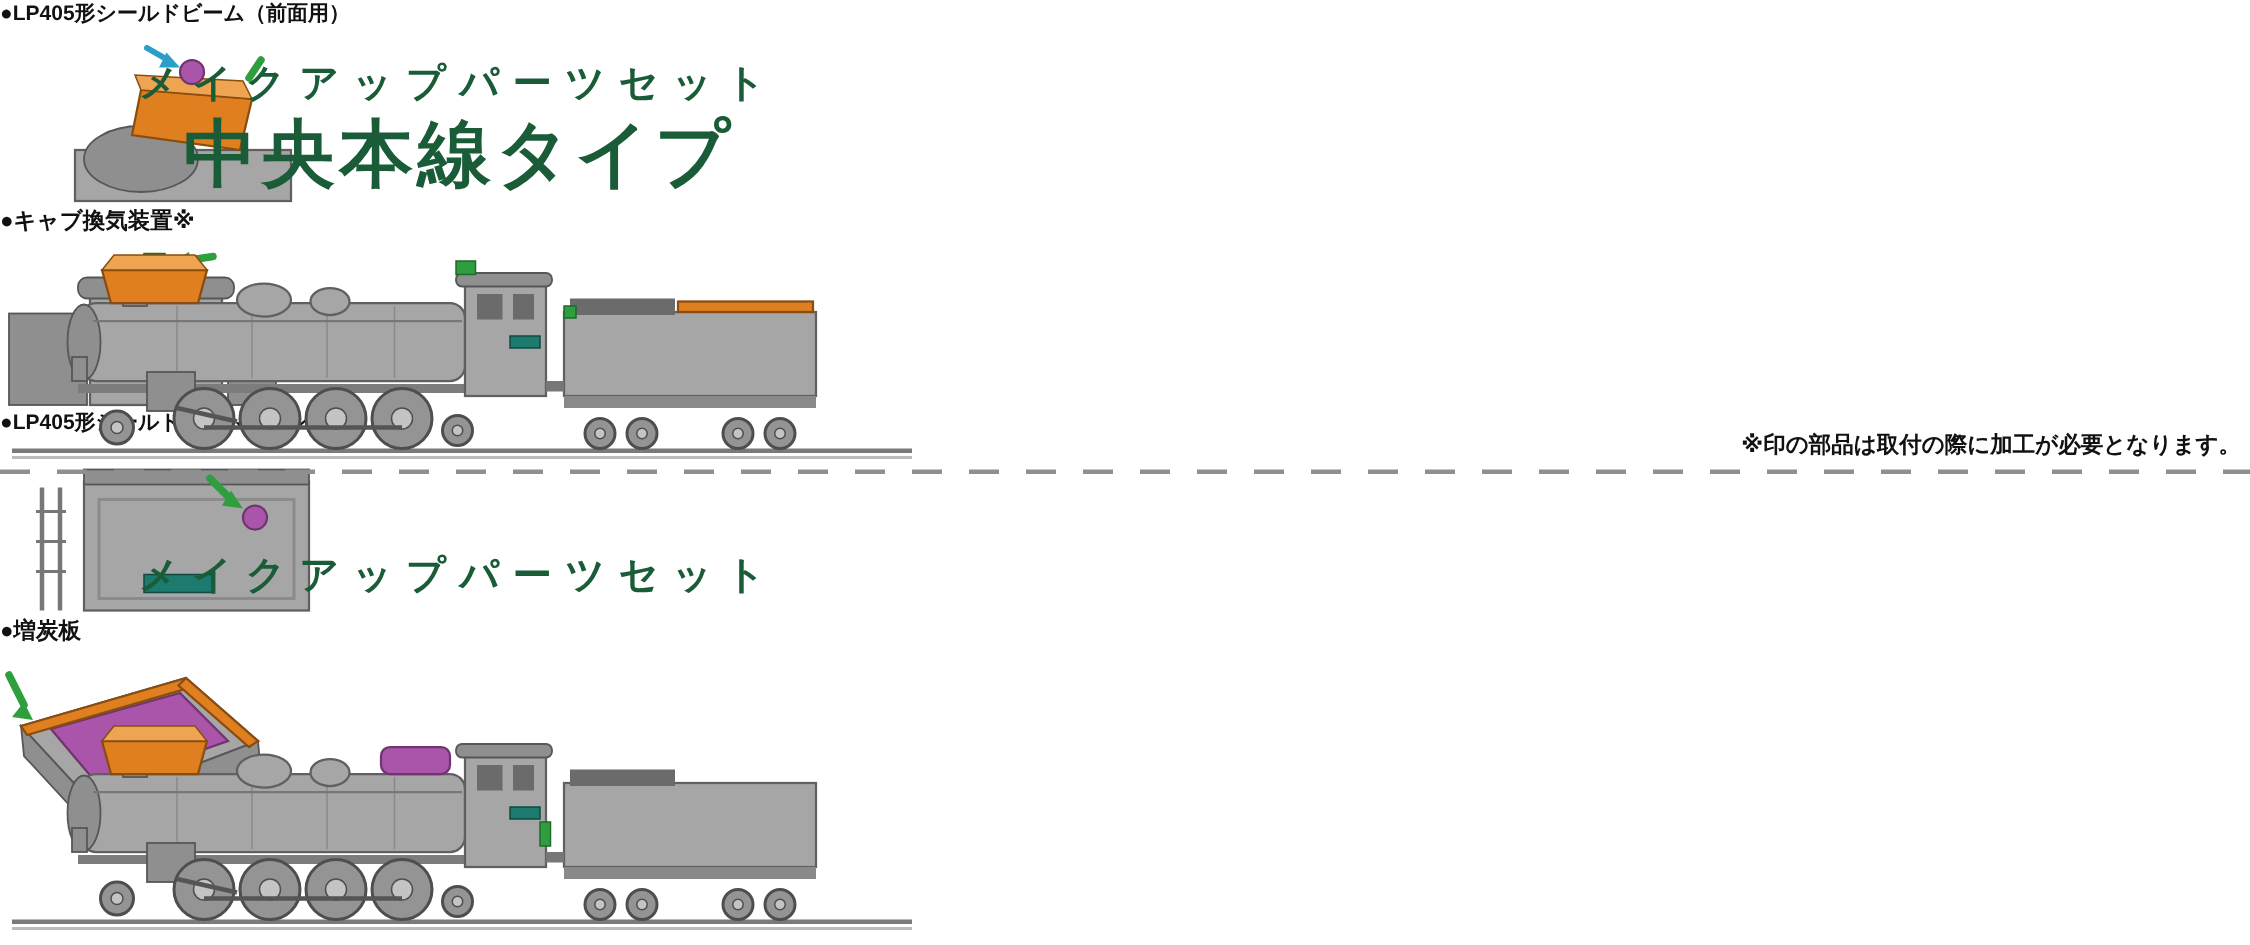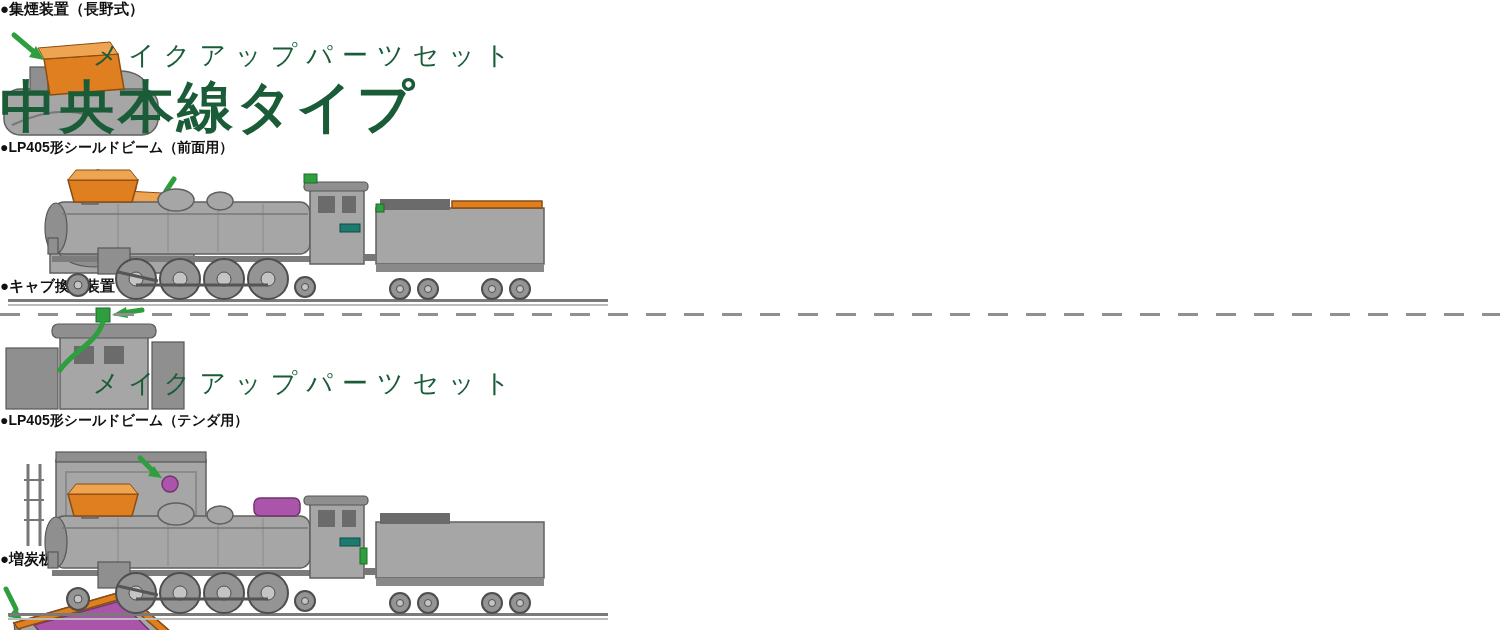--- a/index.html
+++ b/index.html
@@ -3,22 +3,22 @@
 <meta charset="utf-8">
 <style>
   :root{
     --title-green:#1a5c38; --orange:#e07f1f; --green:#2f9e3f;
     --magenta:#aa55aa; --teal:#1d7a6e;
   }
   *{margin:0;padding:0;box-sizing:border-box}
   body{background:#fff;font-family:"Liberation Sans","DejaVu Sans",sans-serif;color:#111}
   #canvas{position:relative;width:1500px;height:630px;background:#fff;overflow:hidden}
   .abs{position:absolute}
-  .t-small{font-size:26px;font-weight:normal;letter-spacing:9px;color:var(--title-green);text-align:center;width:612px}
-  .t-large{font-size:56px;font-weight:bold;letter-spacing:3px;color:var(--title-green);text-align:left;width:612px;
+  .t-small{font-size:26px;font-weight:bold;letter-spacing:9px;color:var(--title-green);text-align:center;width:612px}
+  .t-large{font-size:49px;font-weight:bold;letter-spacing:3px;color:var(--title-green);text-align:center;width:612px;
            font-family:Liberation Mono, monospace}
   .plabel{font-size:15px;font-weight:bold;white-space:nowrap}
   .plabel.small{font-size:14px}
   .note{font-size:15px;font-weight:bold;white-space:nowrap}
   .divider{height:3px;background:repeating-linear-gradient(90deg,#8f8f8f 0 20px,transparent 20px 38px)}
   svg{display:block}
   .gb{fill:#a6a6a6;stroke:#606060;stroke-width:1.5}
   .gb2{fill:#8f8f8f;stroke:#575757;stroke-width:1.2}
   .dk{fill:#6b6b6b}
   .org{fill:var(--orange);stroke:#8a4d10;stroke-width:1.5}
@@ -155,33 +155,20 @@
       <circle cx="420" cy="137" r="10" class="wheel"></circle>
         <circle cx="420" cy="137" r="3.5" class="hub"></circle>
       <circle cx="484" cy="137" r="10" class="wheel"></circle>
         <circle cx="484" cy="137" r="3.5" class="hub"></circle>
       <circle cx="512" cy="137" r="10" class="wheel"></circle>
         <circle cx="512" cy="137" r="3.5" class="hub"></circle>
       <rect x="356" y="102" width="12" height="7" fill="#777"></rect>
     </g>
   </svg>
 
-  <div class="cell" style="left:620px;top:2px;width:172px">
-    <div class="plabel">●集煙装置（長野式）</div>
-    <svg width="162" height="112" viewBox="0 0 162 112" style="margin-top:8px">
-      <ellipse cx="120" cy="60" rx="26" ry="16" class="gb"></ellipse>
-      <rect x="4" y="62" width="154" height="46" rx="16" class="gb"></rect>
-      <path d="M12 98 q42 -20 76 -10" stroke="#777" fill="none" stroke-width="2"></path>
-      <rect x="30" y="40" width="18" height="24" class="gb2"></rect>
-      <polygon points="44,32 118,27 124,62 50,68" class="org"></polygon>
-      <polygon points="44,32 118,27 110,15 38,21" class="orgt"></polygon>
-      <line x1="14" y1="8" x2="34" y2="25" class="agrn"></line>
-      <polygon points="44,33 29,30 36,19" class="grnf"></polygon>
-    </svg>
-  </div>
 
   <div class="cell" style="left:788px;top:2px;width:252px">
     <div class="plabel small">●LP405形シールドビーム（前面用）</div>
     <svg width="160" height="112" viewBox="0 0 160 112" style="margin-top:8px;margin-left:42px">
       <rect x="8" y="74" width="144" height="34" class="gb"></rect>
       <ellipse cx="52" cy="80" rx="38" ry="22" class="gb2"></ellipse>
       <polygon points="52,34 126,40 118,74 46,64" class="org"></polygon>
       <polygon points="52,34 126,40 120,28 48,24" class="orgt"></polygon>
       <circle cx="86" cy="22" r="8" class="mag"></circle>
       <line x1="56" y1="6" x2="70" y2="14" class="acyan"></line>
@@ -231,15 +218,16 @@
       <polygon points="34,50 120,26 152,58 66,88" class="mag"></polygon>
       <polygon points="62,100 172,58 174,80 64,120" class="gb2"></polygon>
       <polygon points="14,48 16,68 64,120 62,100" class="gb2"></polygon>
       <polygon points="14,48 124,16 128,22 18,54" class="org"></polygon>
       <polygon points="124,16 172,58 166,62 119,21" class="org"></polygon>
       <line x1="6" y1="14" x2="16" y2="34" class="agrn"></line>
       <polygon points="22,44 8,42 16,32" class="grnf"></polygon>
     </svg>
   </div>
 
+  <div class="abs note" style="left:850px;top:287px;width:644px;text-align:right">※印の部品は取付の際に加工が必要となります。</div>
 
 
 </div>
 
 </body></html>

